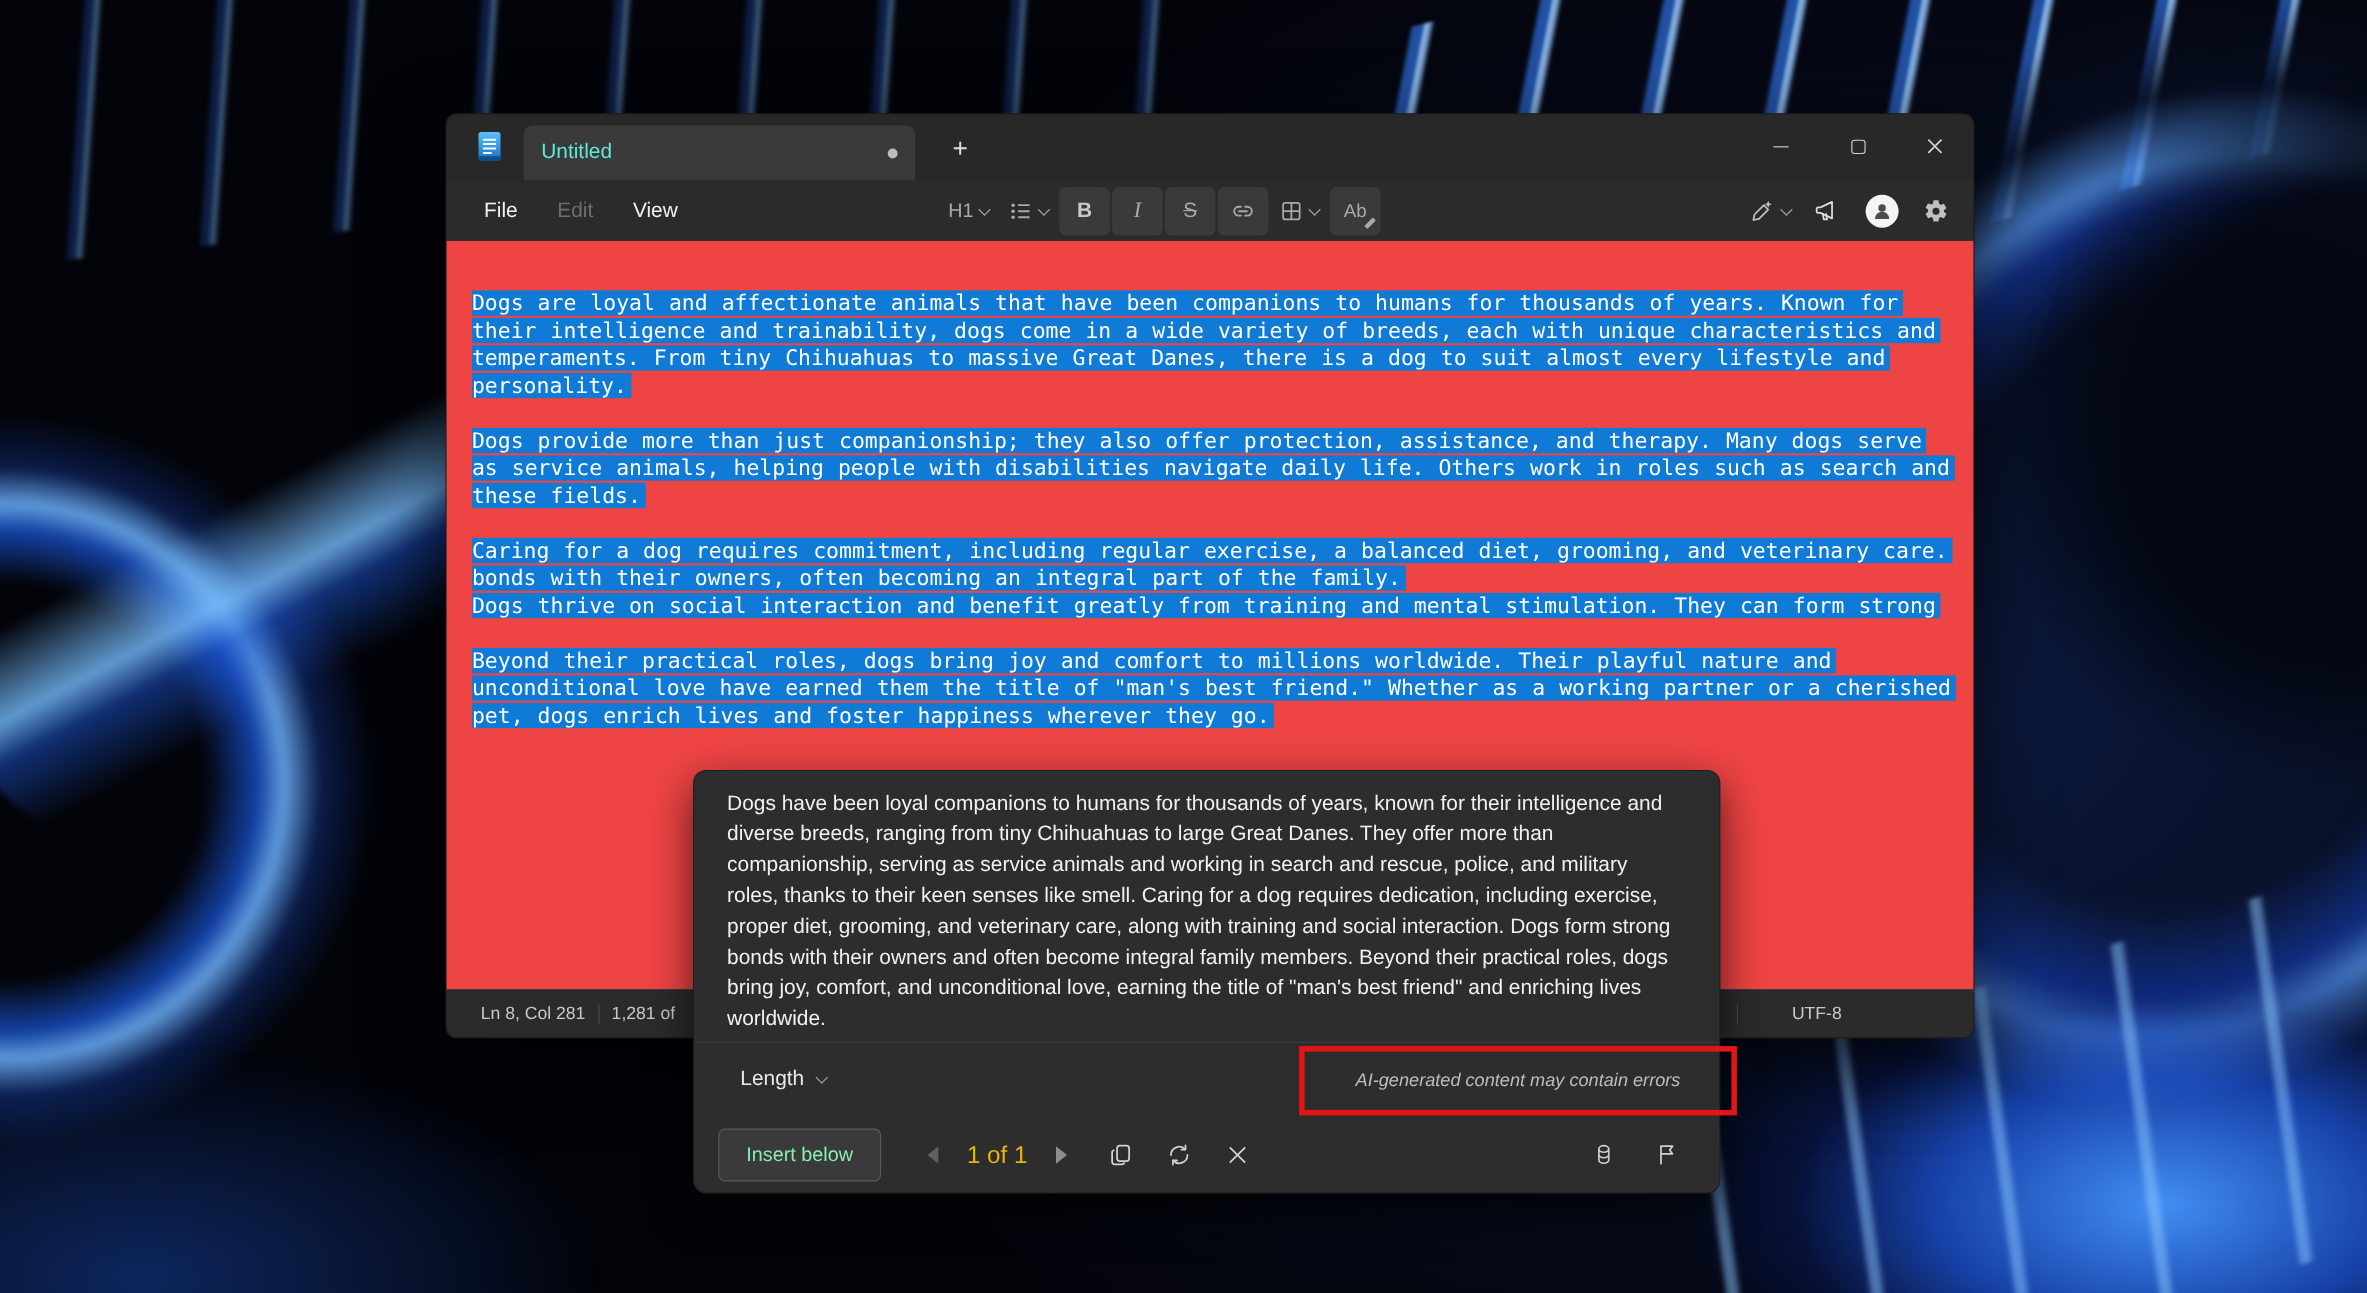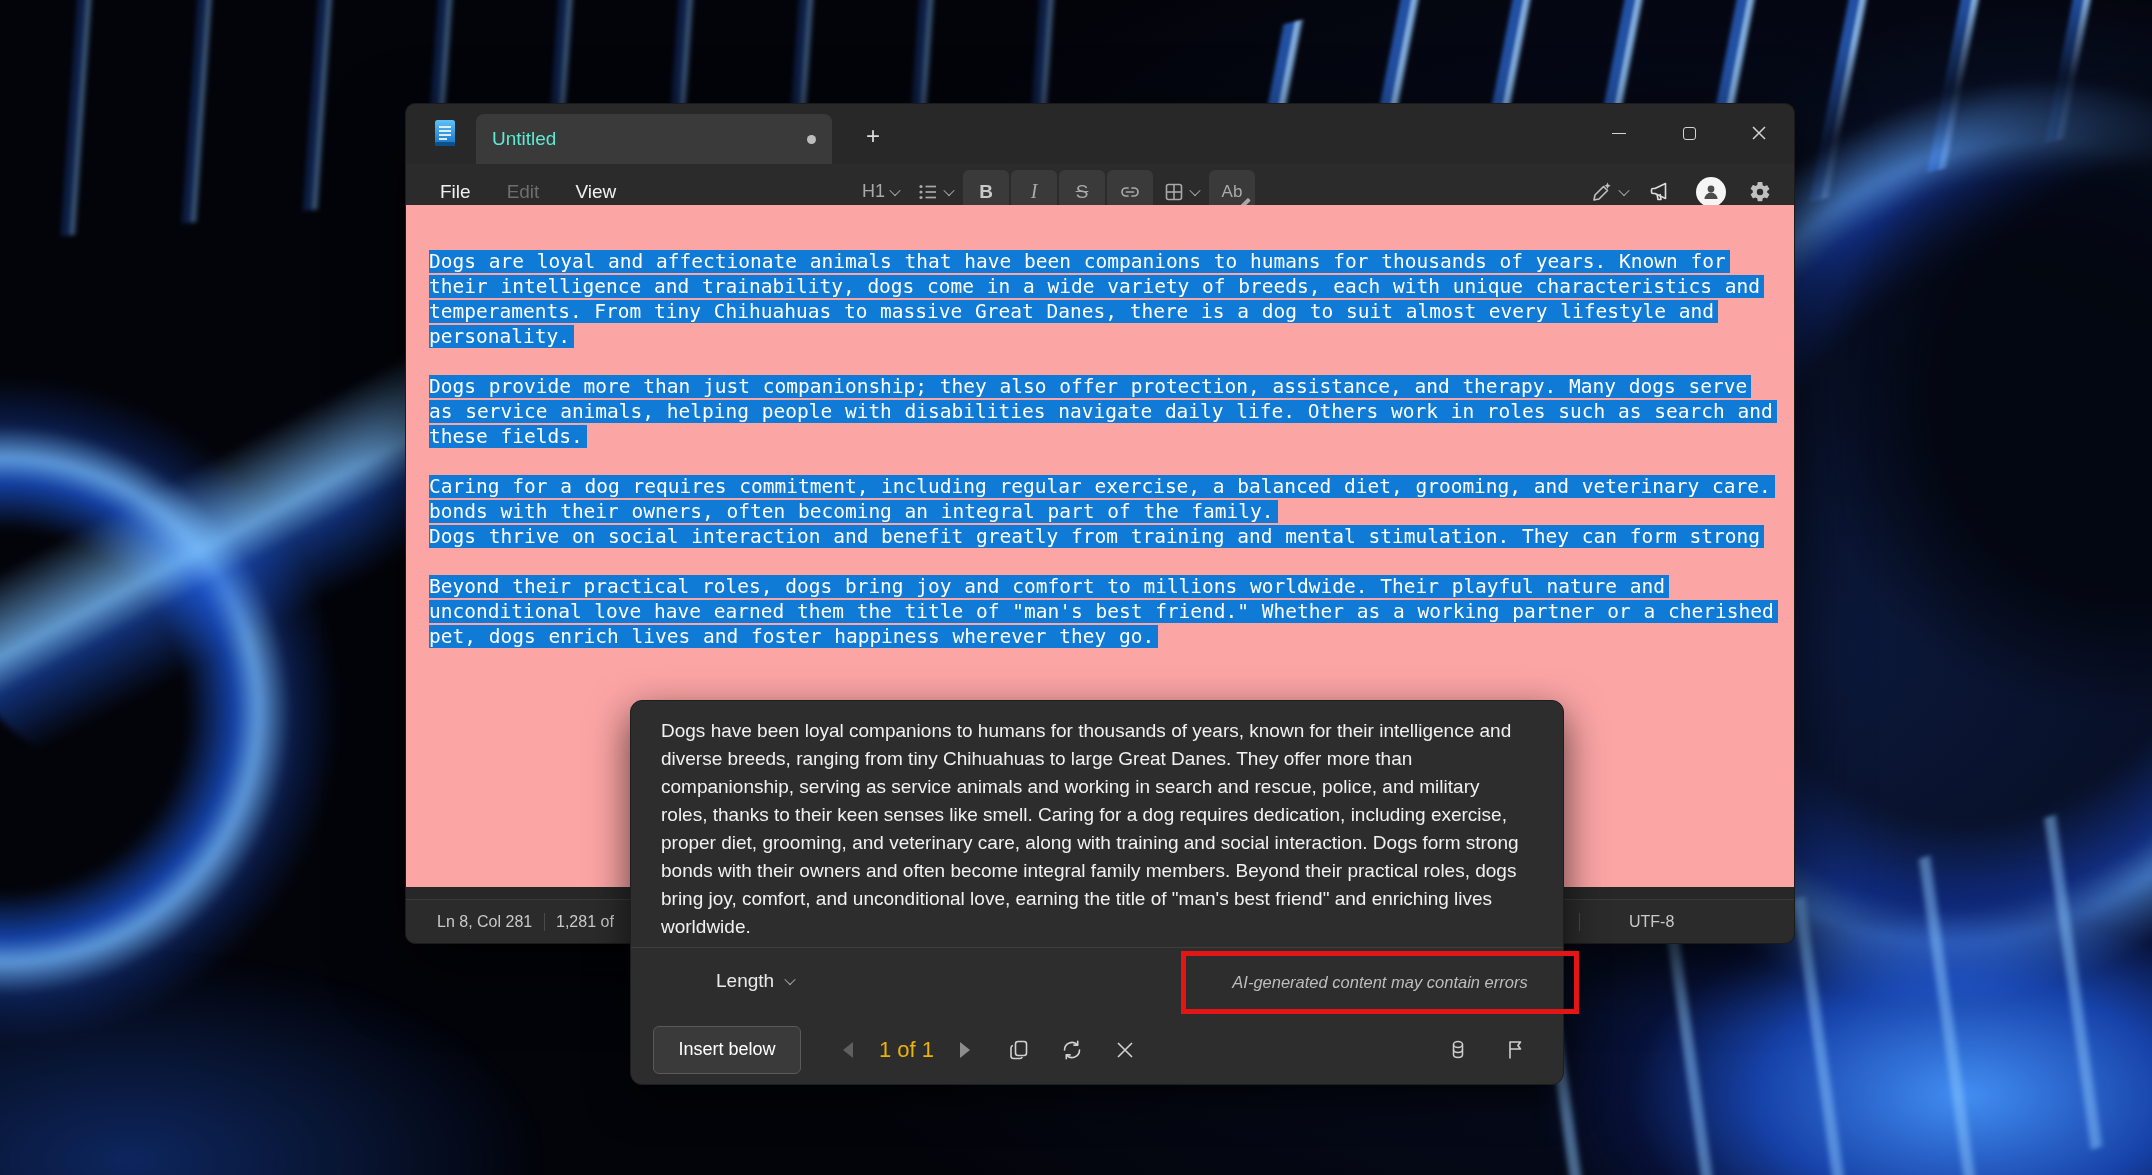--- a/index.html
+++ b/index.html
@@ -72,45 +72,45 @@
       transform:rotate(-45deg); border-radius:1px; }
   .right-toolbar { position:absolute; right:14px; top:60px; height:55px; display:flex; align-items:center; gap:8px; }
   .rt-btn { height:44px; min-width:40px; display:flex; align-items:center; justify-content:center; gap:6px;
       border-radius:6px; padding:0 6px; }
   .avatar-circle { width:30px; height:30px; border-radius:50%; background:#f5f5f5;
       display:flex; align-items:center; justify-content:center; }
   .chev { width:8px; height:8px; border-right:1.7px solid #a8a8a8; border-bottom:1.7px solid #a8a8a8;
       transform:rotate(45deg) translate(-1px,-1px); }
 
   
-  .editor { position:absolute; left:0; top:101px; width:100%; height:682px; background:#fca5a5;
+  .editor { position:absolute; left:0; top:115px; width:100%; height:682px; background:#ef4444;
       padding:44px 0 0 23px; overflow:hidden; }
   .ed-para { margin-bottom:25px; }
   .ed-line { height:25px; white-space:pre; font-family:"DejaVu Sans Mono","Liberation Mono",monospace;
       font-size:19.5px; line-height:25px; color:#ffffff; word-spacing:1px; }
   .ed-line .hl { background:#0f7bd7; padding-right:4px; }
 
   
   .statusbar { position:absolute; left:0; bottom:0; width:100%; height:44px; background:#2b2b2b;
       border-top:1px solid #3a3a3a; border-radius:0 0 10px 10px; color:#c9c9c9; font-size:16px; }
   .sb-item { position:absolute; top:0; height:100%; display:flex; align-items:center; }
   .sb-div { position:absolute; top:13px; width:1px; height:18px; background:#4a4a4a; }
 
   
   .popup { position:absolute; left:630px; top:700px; width:934px; height:385px; background:#2d2d2d;
       border:1px solid #1e1e1e; border-radius:12px; box-shadow:0 14px 40px rgba(0,0,0,.65); z-index:50; }
   .popup-text { position:absolute; left:30px; top:16px; width:860px; height:228px; overflow:hidden;
       color:#f1f1f1; font-size:19px; line-height:28px; }
   .popup-div { position:absolute; left:0; top:246px; width:100%; height:1px; background:#3e3e3e; }
-  .length-row { position:absolute; left:0; top:247px; width:100%; height:65px; display:flex; align-items:center;padding-left:43px; }
+  .length-row { position:absolute; left:0; top:247px; width:100%; height:65px; display:flex; align-items:center; }
   .length-btn { display:flex; align-items:center; gap:12px; margin-left:32px; color:#e9e9e9; font-size:19px;
       padding:8px 10px; border-radius:6px; }
   .actions-row { position:absolute; left:0; top:312px; width:100%; height:73px; display:flex; align-items:center; }
   .insert-btn { margin-left:22px; width:148px; height:48px; background:#3a3a3a; border:1px solid #5a5a5a;
-      border-radius:6px; color:#ffffff; font-size:18px; display:flex; align-items:center; justify-content:center; }
+      border-radius:6px; color:#86efac; font-size:18px; display:flex; align-items:center; justify-content:center; }
   .pager { display:flex; align-items:center; gap:26px; margin-left:42px; }
   .tri { width:0; height:0; border-top:8px solid transparent; border-bottom:8px solid transparent; }
   .tri-left  { border-right:10px solid #5f5f5f; }
   .tri-right { border-left:10px solid #8d8d8d; }
   .pager-label { color:#eab308; font-size:22px; }
   .icon-btn { width:42px; height:42px; display:flex; align-items:center; justify-content:center; border-radius:6px; }
   .left-icons { display:flex; align-items:center; gap:11px; margin-left:28px; }
   .right-icons { display:flex; align-items:center; gap:16px; margin-left:auto; margin-right:26px; }
 
   

